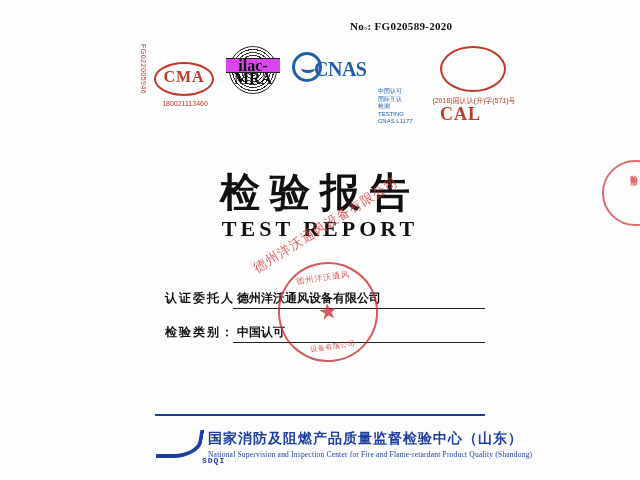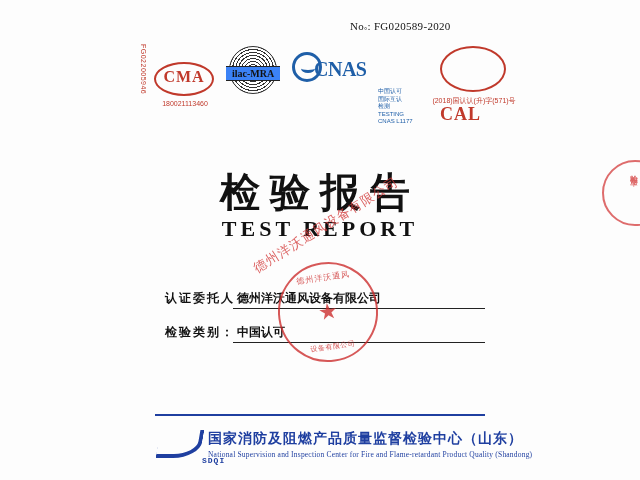--- a/index.html
+++ b/index.html
@@ -24,20 +24,21 @@
 
   
   .report-no {
     position: absolute;
     top: 20px;
     left: 350px;
     font-size: 11px;
     color: #111;
     letter-spacing: 0.3px;
     font-family: "Liberation Serif", serif;
+    font-weight: bold;
   }
   .report-no .sub {
     font-size: 8px;
     vertical-align: sub;
   }
 
   
   .logo-strip {
     position: absolute;
     top: 44px;
@@ -112,28 +113,28 @@
     height: 48px;
     border-radius: 50%;
     border: 1px solid #333;
     box-sizing: border-box;
     background:
       repeating-radial-gradient(circle at 50% 50%, #ffffff 0 2px, #333333 2px 3px);
   }
   .ilac .band {
     position: absolute;
     left: 0;
-    top: 20px;
+    top: 12px;
     width: 54px;
     height: 13px;
-    background: #3b82f6;
+    background: #d946ef;
     border-top: 1px solid #222;
     border-bottom: 1px solid #222;
     text-align: center;
-    font-size: 10px;
+    font-size: 16px;
     font-weight: bold;
     color: #111;
     line-height: 13px;
     font-family: "Liberation Serif", serif;
   }
 
   
   .cnas {
     position: absolute;
     left: 152px;

